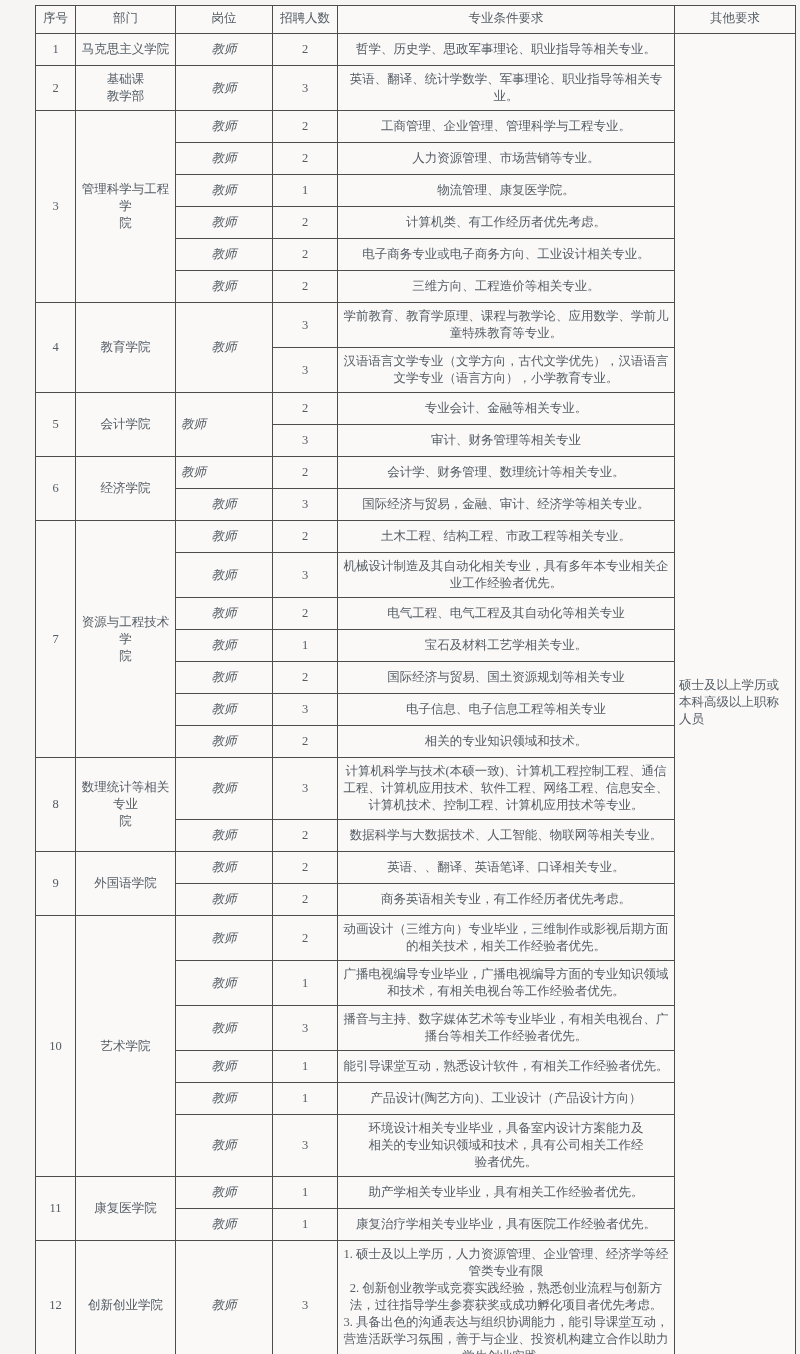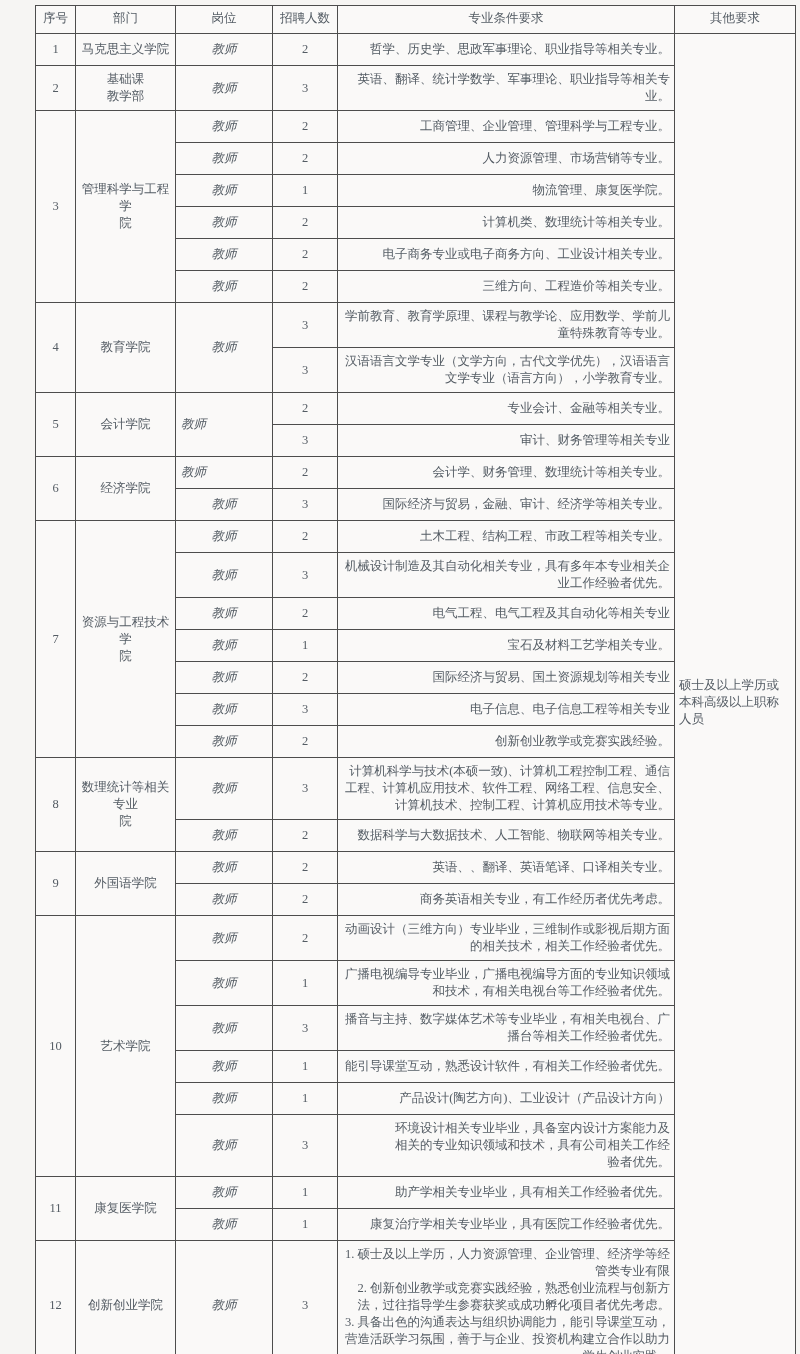--- a/index.html
+++ b/index.html
@@ -26,21 +26,21 @@
     padding:5px 4px;
     overflow:hidden;
     color:#545c64;
   }
   th.hdr{height:16px;font-size:13px;padding:3px 2px;font-family:Liberation Mono, monospace;}
   td.c-no{text-align:center;}
   td.c-dept{text-align:center;white-space:pre-line;line-height:32px;}
   td.c-pos{text-align:center;font-style:italic;}
   td.c-pos.left{text-align:left;padding-left:5px;}
   td.c-cnt{text-align:center;}
-  td.c-req{text-align:right;padding-left:6px;padding-right:5px;white-space:pre-line;}
+  td.c-req{text-align:center;padding-left:6px;padding-right:5px;white-space:pre-line;}
   td.c-other{text-align:left;padding:3px;white-space:pre-line;font-size:12px;line-height:22px;vertical-align:middle;}
   tr.body-row{height:32px;}
 </style>
 </head>
 <body>
 
 <div class="page">
   <table class="recruit">
     <colgroup>
       <col style="width:40px">
@@ -91,21 +91,21 @@
           <td class="c-req">人力资源管理、市场营销等专业。</td>
         </tr>
         <tr class="body-row">
           <td class="c-pos">教师</td>
           <td class="c-cnt">1</td>
           <td class="c-req">物流管理、康复医学院。</td>
         </tr>
         <tr class="body-row">
           <td class="c-pos">教师</td>
           <td class="c-cnt">2</td>
-          <td class="c-req">计算机类、数理统计等相关专业。</td>
+          <td class="c-req">计算机类、有工作经历者优先考虑。</td>
         </tr>
         <tr class="body-row">
           <td class="c-pos">教师</td>
           <td class="c-cnt">2</td>
           <td class="c-req">电子商务专业或电子商务方向、工业设计相关专业。</td>
         </tr>
         <tr class="body-row">
           <td class="c-pos">教师</td>
           <td class="c-cnt">2</td>
           <td class="c-req">三维方向、工程造价等相关专业。</td>
@@ -173,21 +173,21 @@
           <td class="c-req">国际经济与贸易、国土资源规划等相关专业</td>
         </tr>
         <tr class="body-row">
           <td class="c-pos">教师</td>
           <td class="c-cnt">3</td>
           <td class="c-req">电子信息、电子信息工程等相关专业</td>
         </tr>
         <tr class="body-row">
           <td class="c-pos">教师</td>
           <td class="c-cnt">2</td>
-          <td class="c-req">创新创业教学或竞赛实践经验。</td>
+          <td class="c-req">相关的专业知识领域和技术。</td>
         </tr>
         <tr class="body-row">
           <td class="c-no" rowspan="2">8</td>
           <td class="c-dept" rowspan="2">数理统计等相关专业
 院</td>
           <td class="c-pos">教师</td>
           <td class="c-cnt">3</td>
           <td class="c-req">计算机科学与技术(本硕一致)、计算机工程控制工程、通信工程、计算机应用技术、软件工程、网络工程、信息安全、计算机技术、控制工程、计算机应用技术等专业。</td>
         </tr>
         <tr class="body-row">

